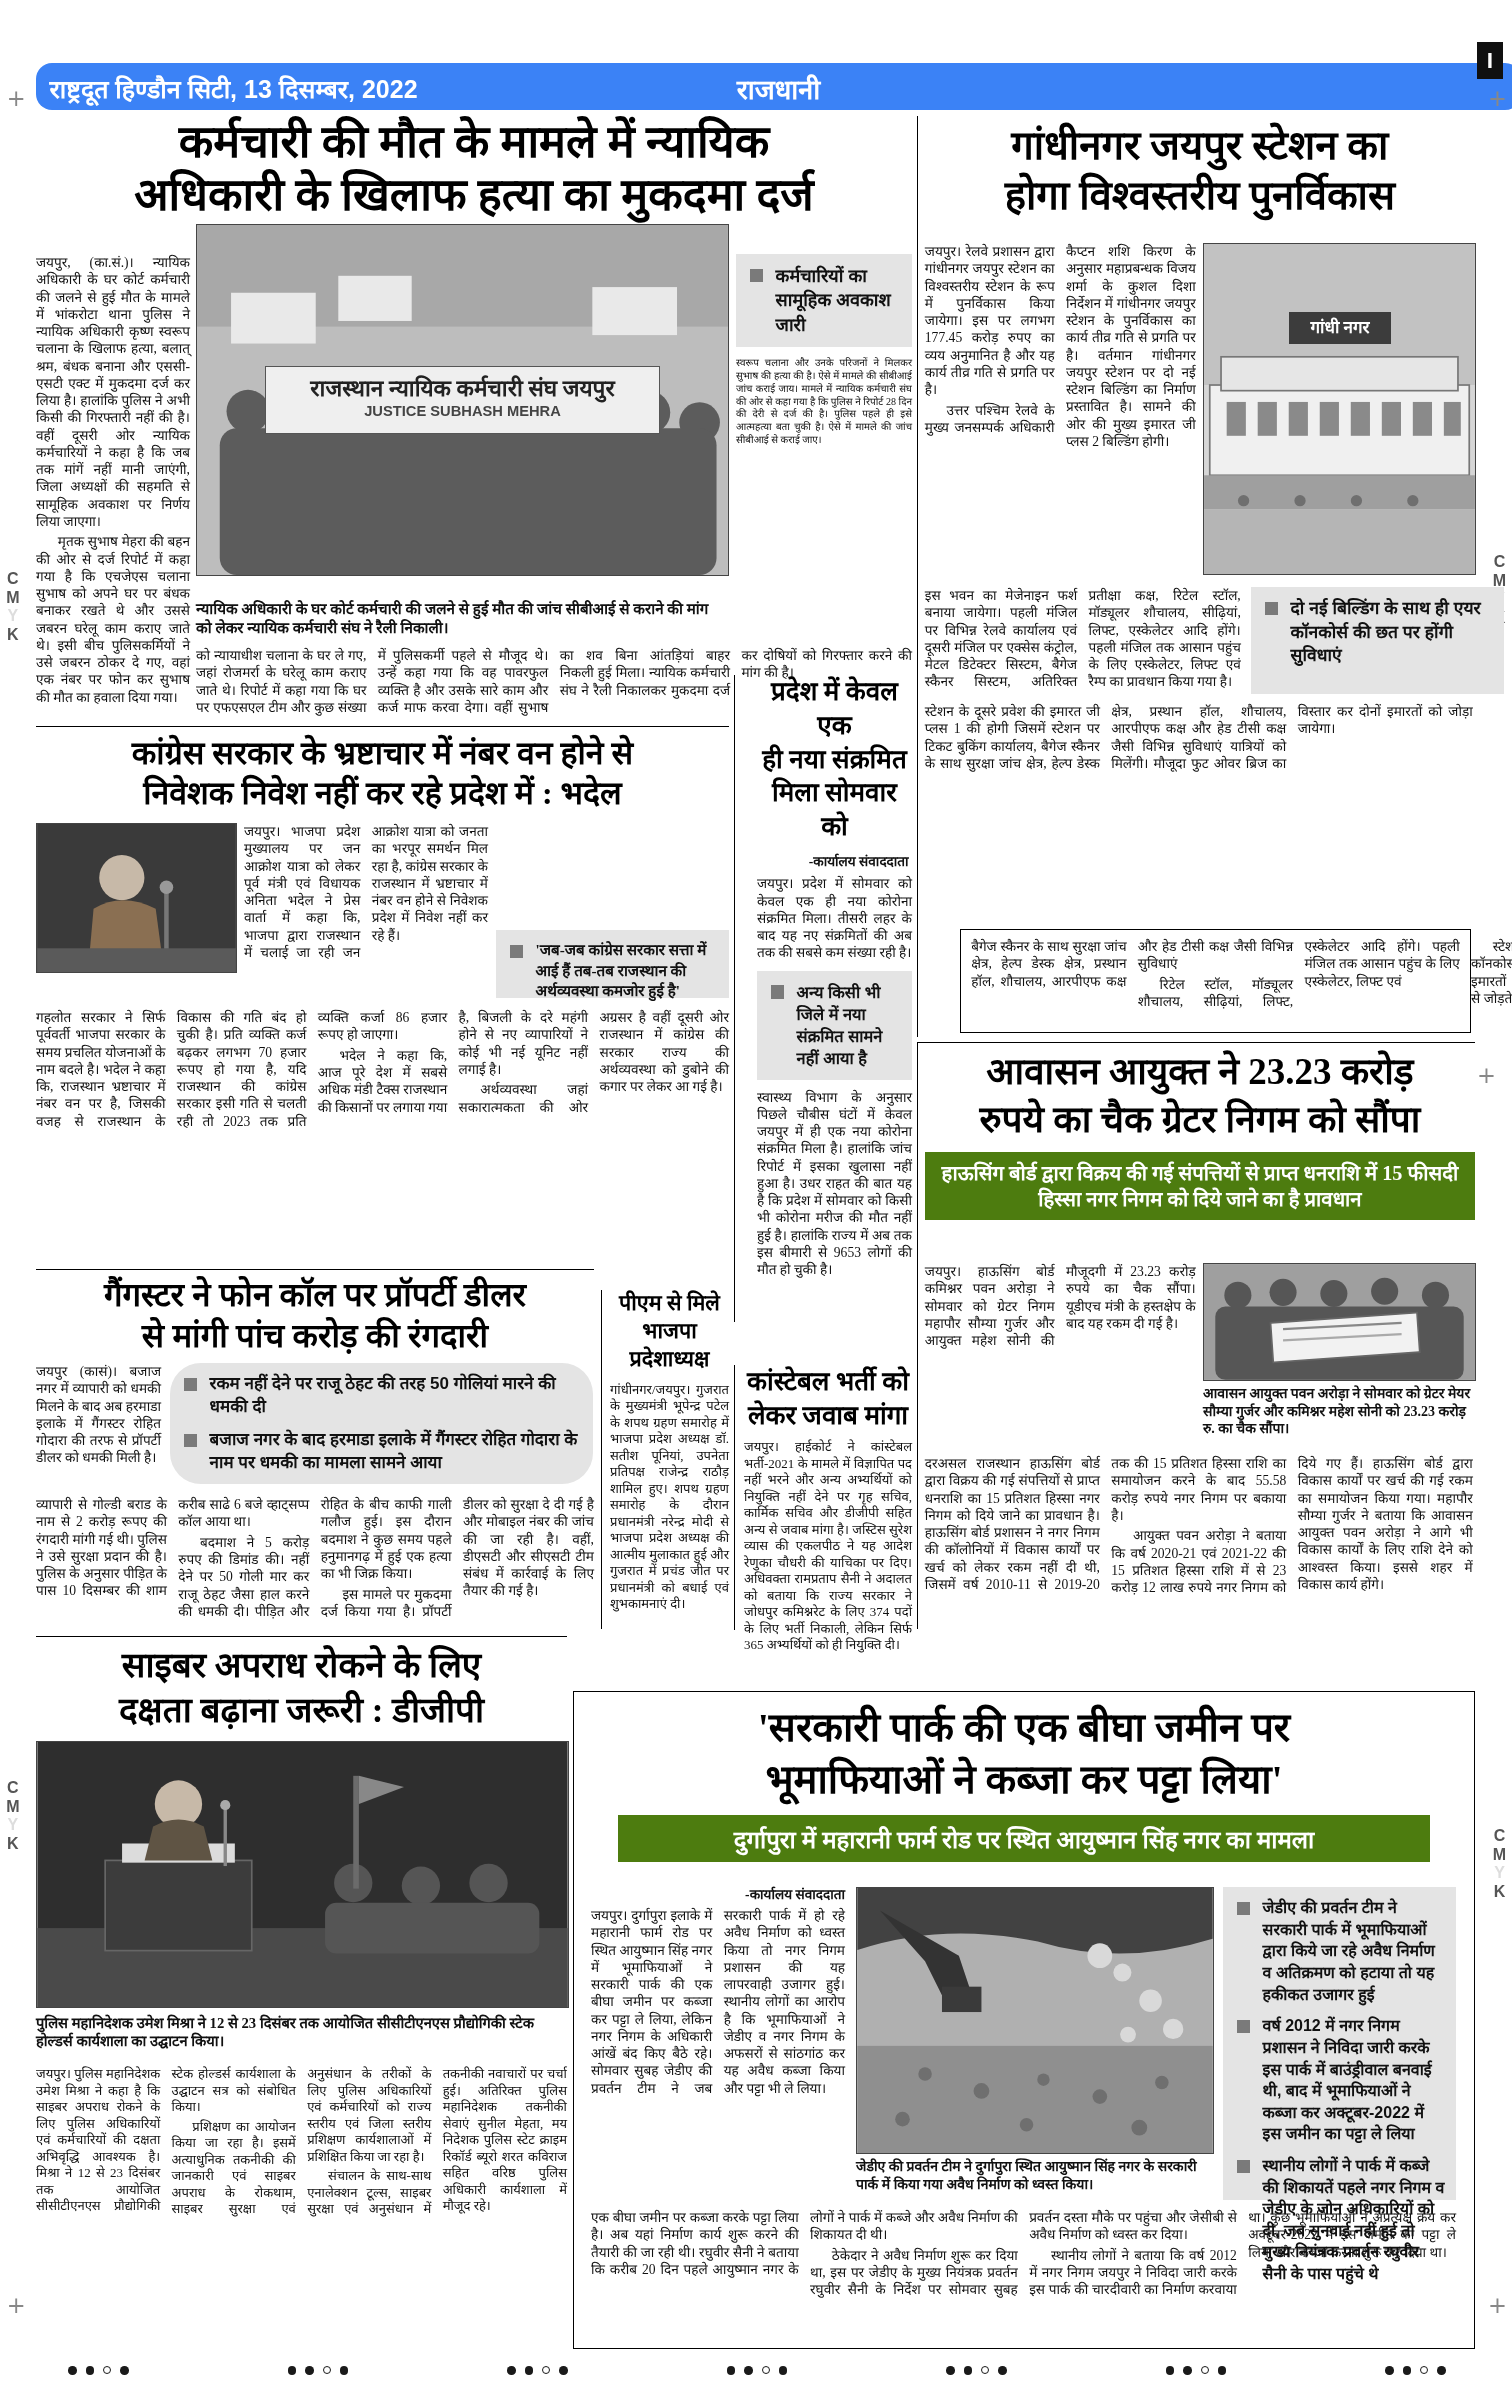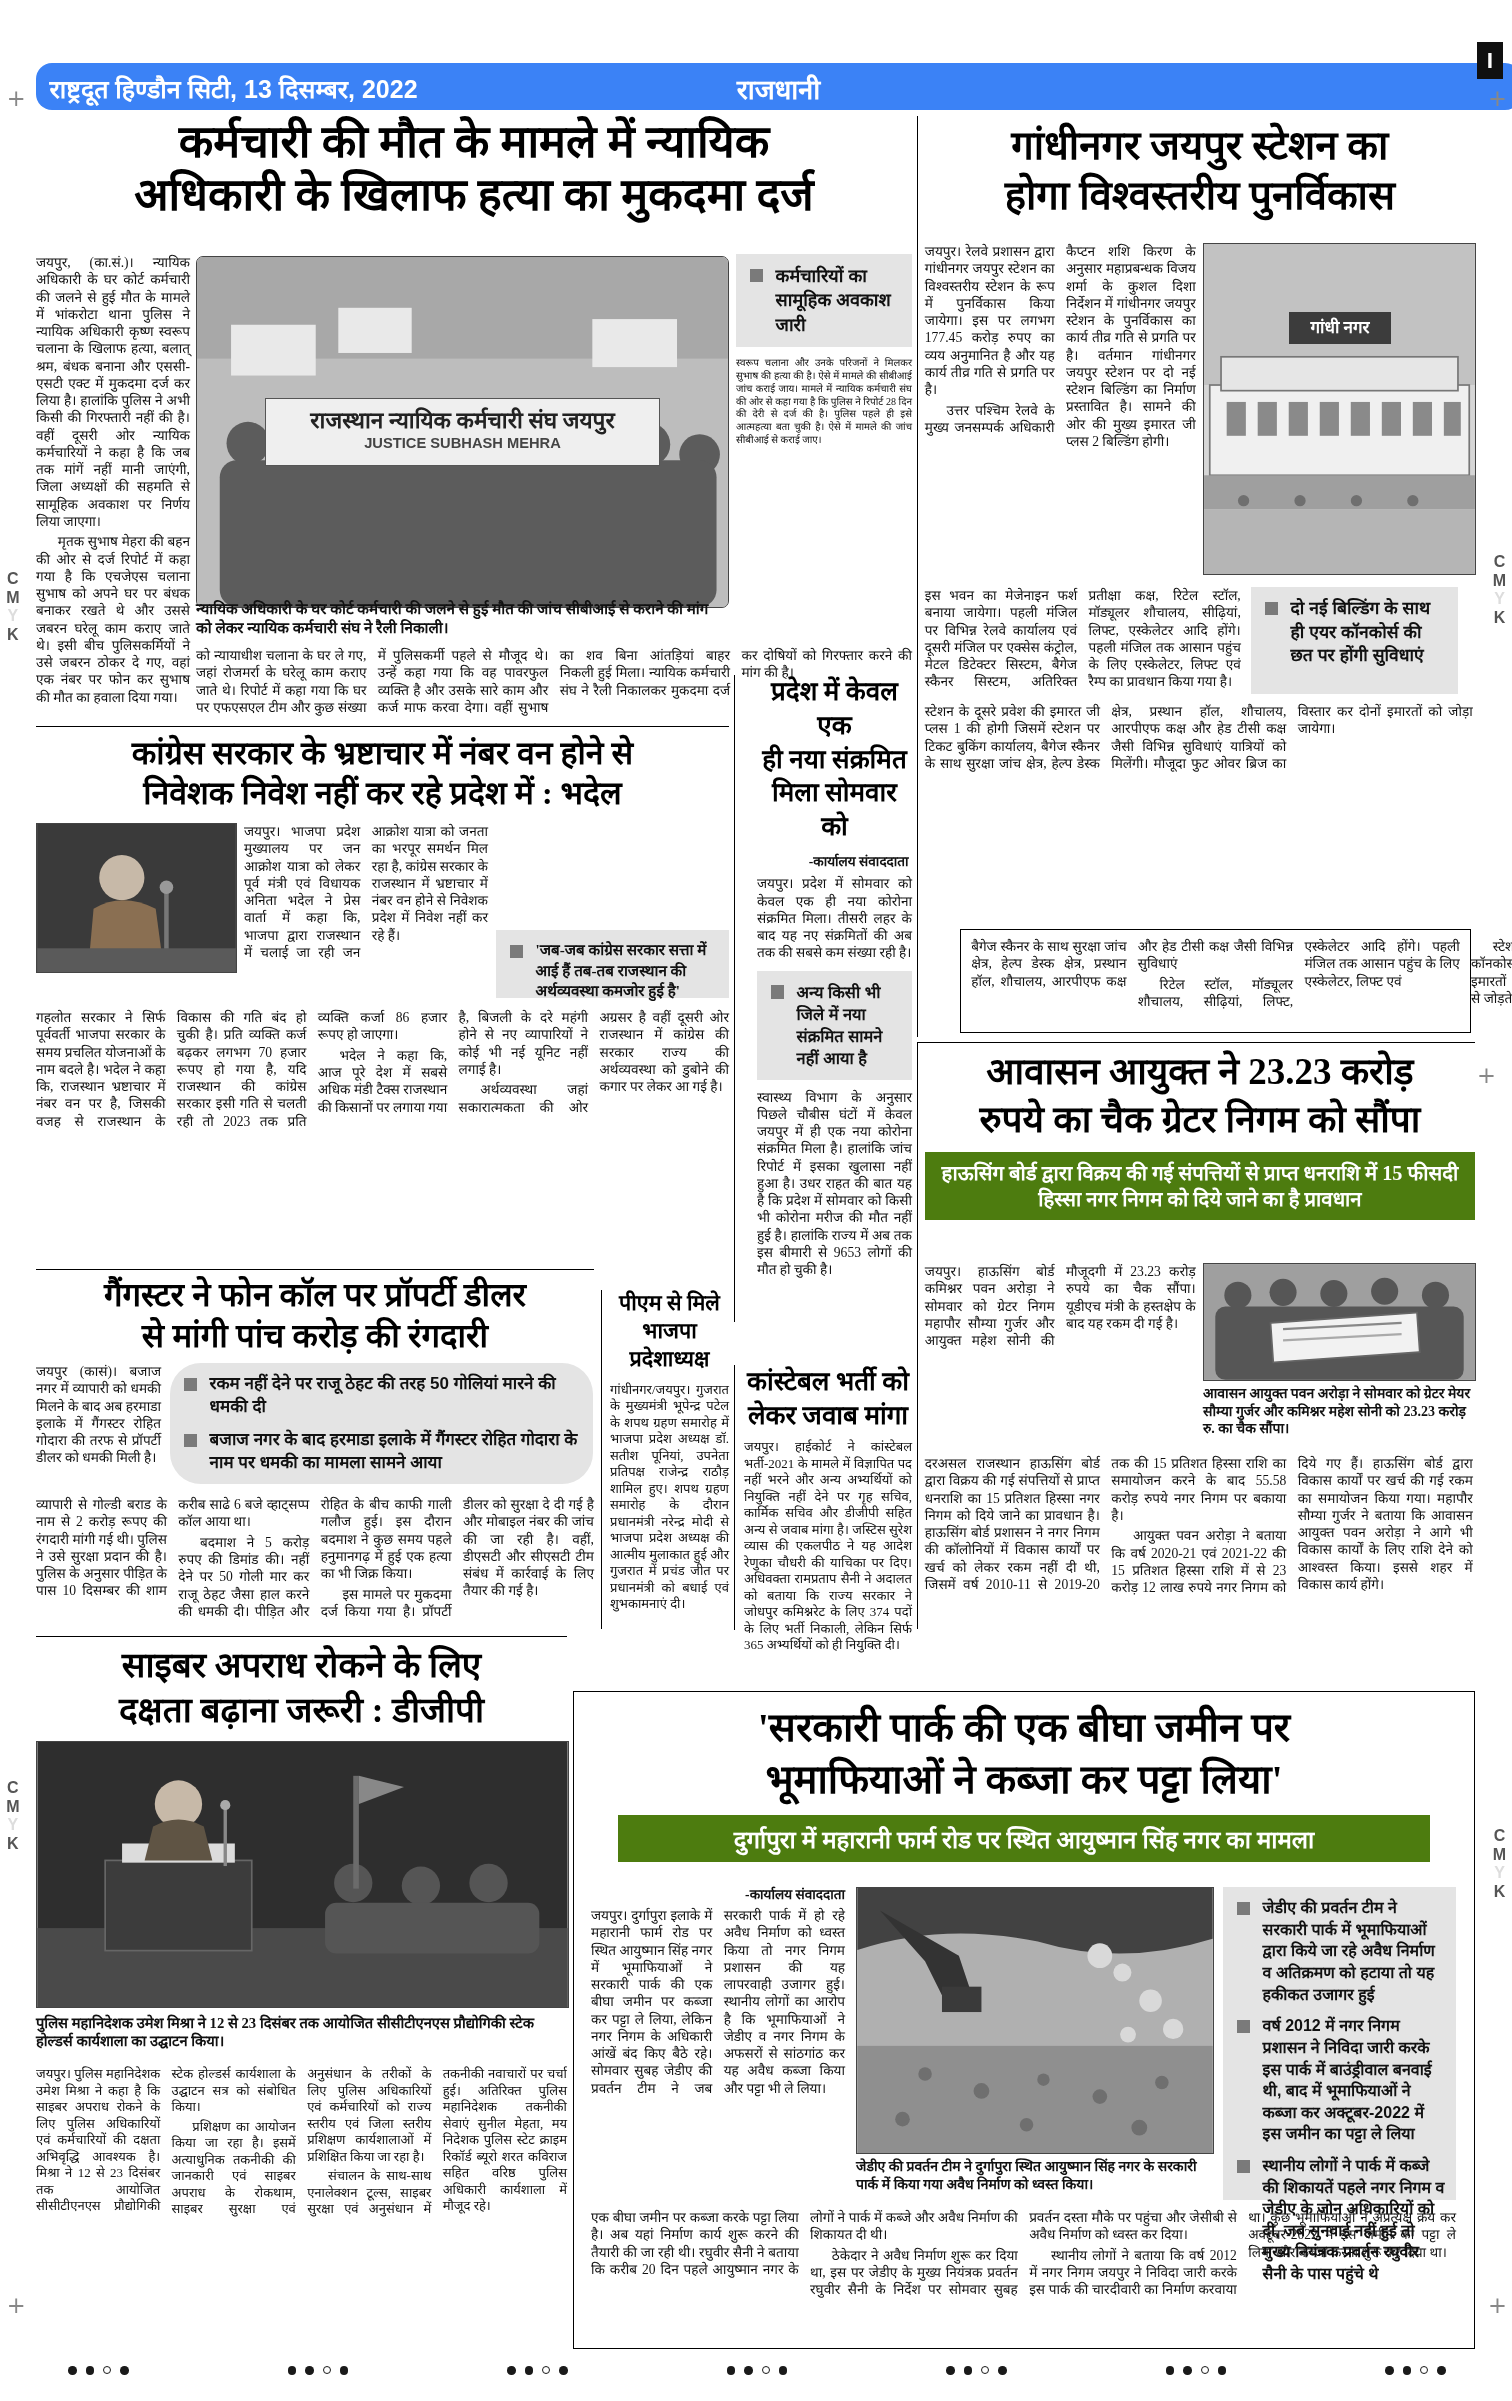--- a/index.html
+++ b/index.html
@@ -80,21 +80,21 @@
 
   <div class="art" style="left:36px;top:116px;width:876px;height:609px;">
     <div class="hl" style="font-size:45px;line-height:1.17;">कर्मचारी की मौत के मामले में न्यायिक
 अधिकारी के खिलाफ हत्या का मुकदमा दर्ज</div>
 
     <div class="body abs" style="left:0;top:138px;width:154px;height:469px;font-size:13.6px;">
       <p>जयपुर, (का.सं.)। न्यायिक अधिकारी के घर कोर्ट कर्मचारी की जलने से हुई मौत के मामले में भांकरोटा थाना पुलिस ने न्यायिक अधिकारी कृष्ण स्वरूप चलाना के खिलाफ हत्या, बलात् श्रम, बंधक बनाना और एससी-एसटी एक्ट में मुकदमा दर्ज कर लिया है। हालांकि पुलिस ने अभी किसी की गिरफ्तारी नहीं की है। वहीं दूसरी ओर न्यायिक कर्मचारियों ने कहा है कि जब तक मांगें नहीं मानी जाएंगी, जिला अध्यक्षों की सहमति से सामूहिक अवकाश पर निर्णय लिया जाएगा।</p>
       <p>मृतक सुभाष मेहरा की बहन की ओर से दर्ज रिपोर्ट में कहा गया है कि एचजेएस चलाना सुभाष को अपने घर पर बंधक बनाकर रखते थे और उससे जबरन घरेलू काम कराए जाते थे। इसी बीच पुलिसकर्मियों ने उसे जबरन ठोकर दे गए, वहां एक नंबर पर फोन कर सुभाष की मौत का हवाला दिया गया।</p>
     </div>
 
-    <div class="photo" style="left:160px;top:140px;width:531px;height:350px;border-radius:7px;">
+    <div class="photo" style="left:160px;top:108px;width:531px;height:350px;">
       <svg width="531" height="350" viewBox="0 0 940 620">
         <rect width="940" height="620" fill="#bdbdbd"></rect>
         <rect y="0" width="940" height="180" fill="#a8a8a8"></rect>
         <g fill="#5c5c5c">
           <circle cx="90" cy="330" r="38"></circle>
             <circle cx="200" cy="345" r="40"></circle>
             <circle cx="320" cy="330" r="38"></circle>
           <circle cx="440" cy="350" r="42"></circle>
             <circle cx="560" cy="335" r="38"></circle>
             <circle cx="680" cy="348" r="40"></circle>
@@ -163,21 +163,21 @@
       </svg>
       <div class="abs" style="left:85px;top:68px;width:102px;height:32px;background:#3c3c3c;color:#fff;text-align:center;
                   font-weight:bold;font-size:17px;line-height:32px;font-family:'Liberation Serif',serif;">गांधी नगर</div>
     </div>
 
     <div class="body cols2 abs" style="left:6.8px;top:127px;width:271px;height:330px;font-size:13.6px;">
       <p>जयपुर। रेलवे प्रशासन द्वारा गांधीनगर जयपुर स्टेशन का विश्वस्तरीय स्टेशन के रूप में पुनर्विकास किया जायेगा। इस पर लगभग 177.45 करोड़ रुपए का व्यय अनुमानित है और यह कार्य तीव्र गति से प्रगति पर है।</p>
       <p>उत्तर पश्चिम रेलवे के मुख्य जनसम्पर्क अधिकारी कैप्टन शशि किरण के अनुसार महाप्रबन्धक विजय शर्मा के कुशल दिशा निर्देशन में गांधीनगर जयपुर स्टेशन के पुनर्विकास का कार्य तीव्र गति से प्रगति पर है। वर्तमान गांधीनगर जयपुर स्टेशन पर दो नई स्टेशन बिल्डिंग का निर्माण प्रस्तावित है। सामने की ओर की मुख्य इमारत जी प्लस 2 बिल्डिंग होगी।</p>
     </div>
 
-    <div class="kickbox abs" style="left:333px;top:471px;width:207px;height:107px;font-size:17.5px;">
+    <div class="kickbox abs" style="left:333px;top:471px;width:253px;height:107px;font-size:17.5px;">
       <div class="krow">
         <span class="sq"></span>
         <span>दो नई बिल्डिंग के साथ ही एयर कॉनकोर्स की छत पर होंगी सुविधाएं</span>
       </div>
     </div>
 
     <div class="body cols2 abs" style="left:6.8px;top:471px;width:316px;height:107px;font-size:13.6px;">
       <p>इस भवन का मेजेनाइन फर्श बनाया जायेगा। पहली मंजिल पर विभिन्न रेलवे कार्यालय एवं दूसरी मंजिल पर एक्सेस कंट्रोल, मेटल डिटेक्टर सिस्टम, बैगेज स्कैनर सिस्टम, अतिरिक्त प्रतीक्षा कक्ष, रिटेल स्टॉल, मॉड्यूलर शौचालय, सीढ़ियां, लिफ्ट, एस्केलेटर आदि होंगे। पहली मंजिल तक आसान पहुंच के लिए एस्केलेटर, लिफ्ट एवं रैम्प का प्रावधान किया गया है।</p>
     </div>
 

